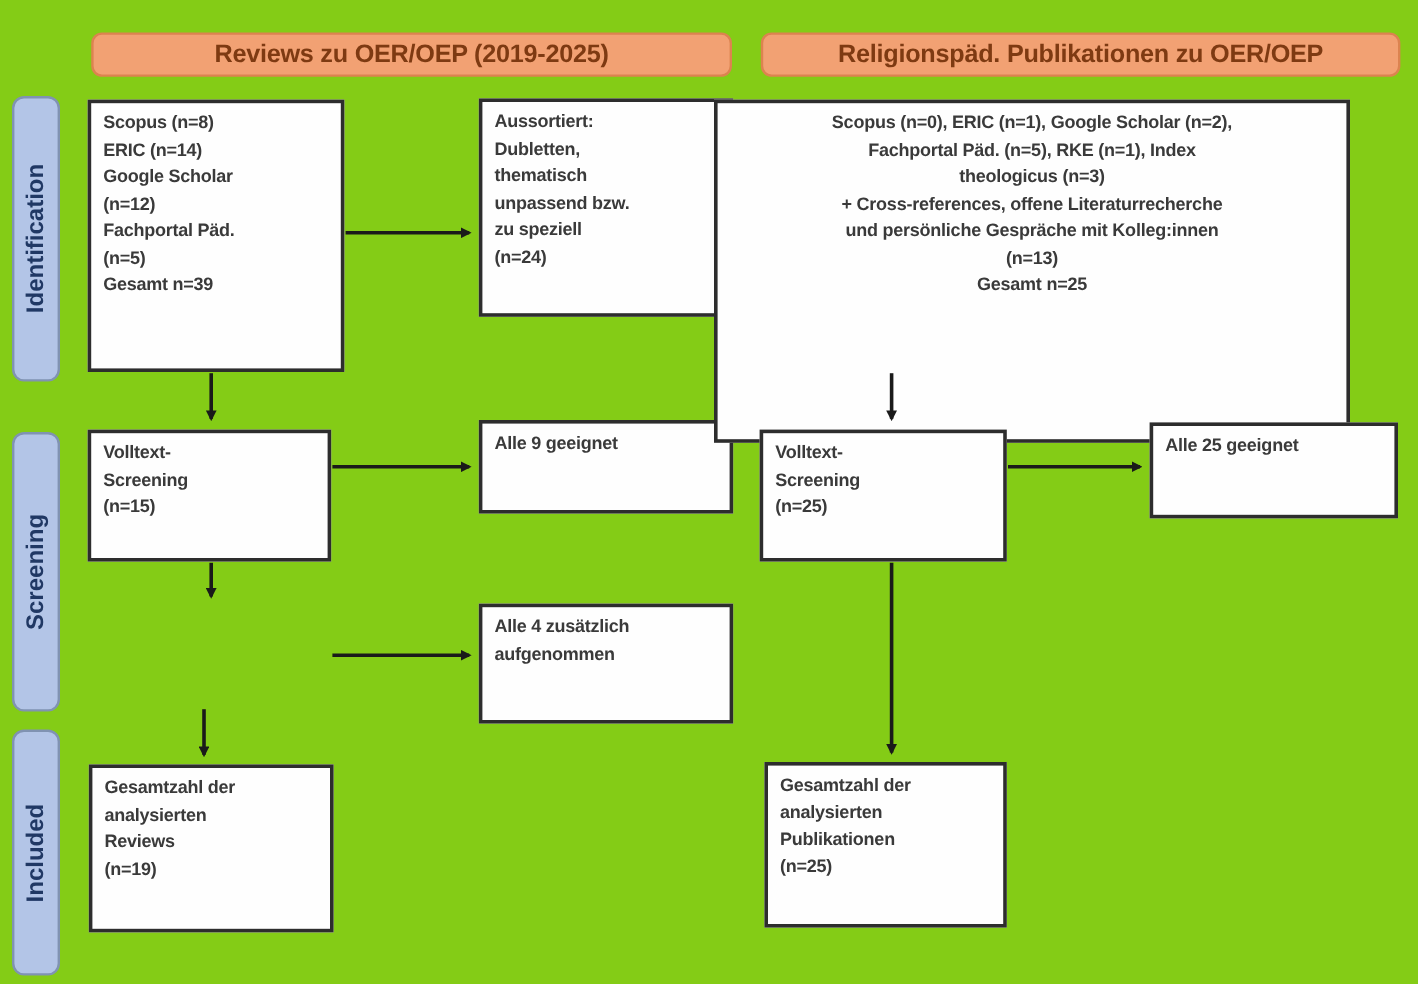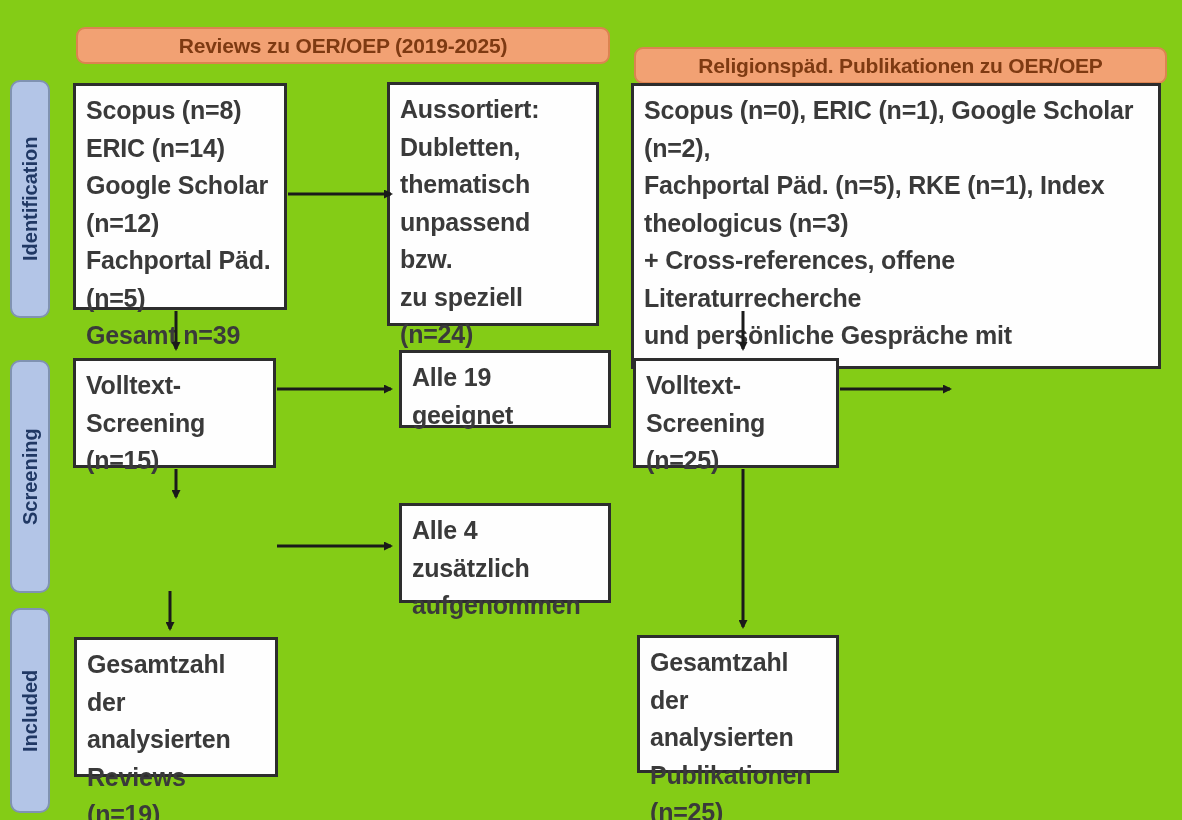--- a/index.html
+++ b/index.html
@@ -9,48 +9,48 @@
   }
   
   .col-header{
     position:absolute;height:37px;box-sizing:border-box;
     background:var(--header-fill);border:2px solid var(--header-border);
     border-radius:9px;color:var(--header-text);
     font-size:21px;font-weight:700;letter-spacing:-0.2px;
     display:flex;align-items:center;justify-content:center;
   }
   .hdr-left{left:76px;top:27px;width:534px;}
-  .hdr-right{left:634px;top:27px;width:533px;margin-top:20px;}
+  .hdr-right{left:634px;top:27px;width:533px;}
   
   .stage{
     position:absolute;left:10px;width:40px;box-sizing:border-box;
     background:var(--stage-fill);border:2px solid var(--stage-border);
     border-radius:10px;color:var(--stage-text);
     font-size:20px;font-weight:700;
     writing-mode:vertical-rl;transform:rotate(180deg);
     display:flex;align-items:center;justify-content:center;
   }
   .stage-identification{top:80px;height:238px;}
   .stage-screening{top:360px;height:233px;}
   .stage-included{top:608px;height:205px;}
   
   .node{
     position:absolute;box-sizing:border-box;background:#fefefe;
     border:3px solid var(--box-border);color:var(--box-text);
-    font-size:25px;font-weight:600;line-height:1.5;letter-spacing:-0.2px;
+    font-size:15px;font-weight:600;line-height:1.5;letter-spacing:-0.2px;
     padding:6px 10px;white-space:pre-line;
   }
   .n-left-sources{left:73px;top:83px;width:214px;height:227px;}
-  .n-left-excluded{left:387px;top:82px;width:212px;height:244px;}
+  .n-left-excluded{left:399px;top:82px;width:212px;height:182px;}
   .n-left-screening{left:73px;top:358px;width:203px;height:110px;}
   .n-left-screening-result{left:399px;top:350px;width:212px;height:78px;}
   .n-left-crossref{left:73px;top:505px;width:203px;height:85px;}
   .n-left-crossref-result{left:399px;top:503px;width:212px;height:100px;}
   .n-left-included{left:74px;top:637px;width:204px;height:140px;}
-  .n-right-sources{left:631px;top:83px;width:530px;height:286px;}
+  .n-right-sources{left:595px;top:83px;width:530px;height:286px;text-align:center;}
   .n-right-screening{left:633px;top:358px;width:206px;height:110px;}
   .n-right-screening-result{left:958px;top:352px;width:207px;height:80px;}
   .n-right-included{left:637px;top:635px;width:202px;height:138px;}
   
   .arrows{position:absolute;left:0;top:0;width:1182px;height:820px;pointer-events:none;}
   .arrows line{stroke:var(--arrow-color);stroke-width:3;}
   .arrows .head{fill:var(--arrow-color);}
 </style>
 </head>
 <body>
@@ -73,38 +73,39 @@
 Gesamt n=39</div>
   <div class="node n-left-excluded">Aussortiert:
 Dubletten,
 thematisch
 unpassend bzw.
 zu speziell
 (n=24)</div>
   <div class="node n-left-screening">Volltext-
 Screening
 (n=15)</div>
-  <div class="node n-left-screening-result">Alle 19 geeignet</div>
+  <div class="node n-left-screening-result">Alle 9 geeignet</div>
   <div class="node n-left-crossref-result">Alle 4 zusätzlich
 aufgenommen</div>
   <div class="node n-left-included">Gesamtzahl der
 analysierten
 Reviews
 (n=19)</div>
 
   <div class="node n-right-sources">Scopus (n=0), ERIC (n=1), Google Scholar (n=2),
 Fachportal Päd. (n=5), RKE (n=1), Index
 theologicus (n=3)
 + Cross-references, offene Literaturrecherche
 und persönliche Gespräche mit Kolleg:innen
 (n=13)
 Gesamt n=25</div>
   <div class="node n-right-screening">Volltext-
 Screening
 (n=25)</div>
+  <div class="node n-right-screening-result">Alle 25 geeignet</div>
   <div class="node n-right-included">Gesamtzahl der
 analysierten
 Publikationen
 (n=25)</div>
 
   <svg class="arrows" viewBox="0 0 1182 820" xmlns="http://www.w3.org/2000/svg">
     <defs>
       <marker id="ah" class="head" markerWidth="9" markerHeight="9" refX="7" refY="4.5" orient="auto" markerUnits="userSpaceOnUse">
         <path d="M0,0 L9,4.5 L0,9 Z" class="head"></path>
       </marker>

